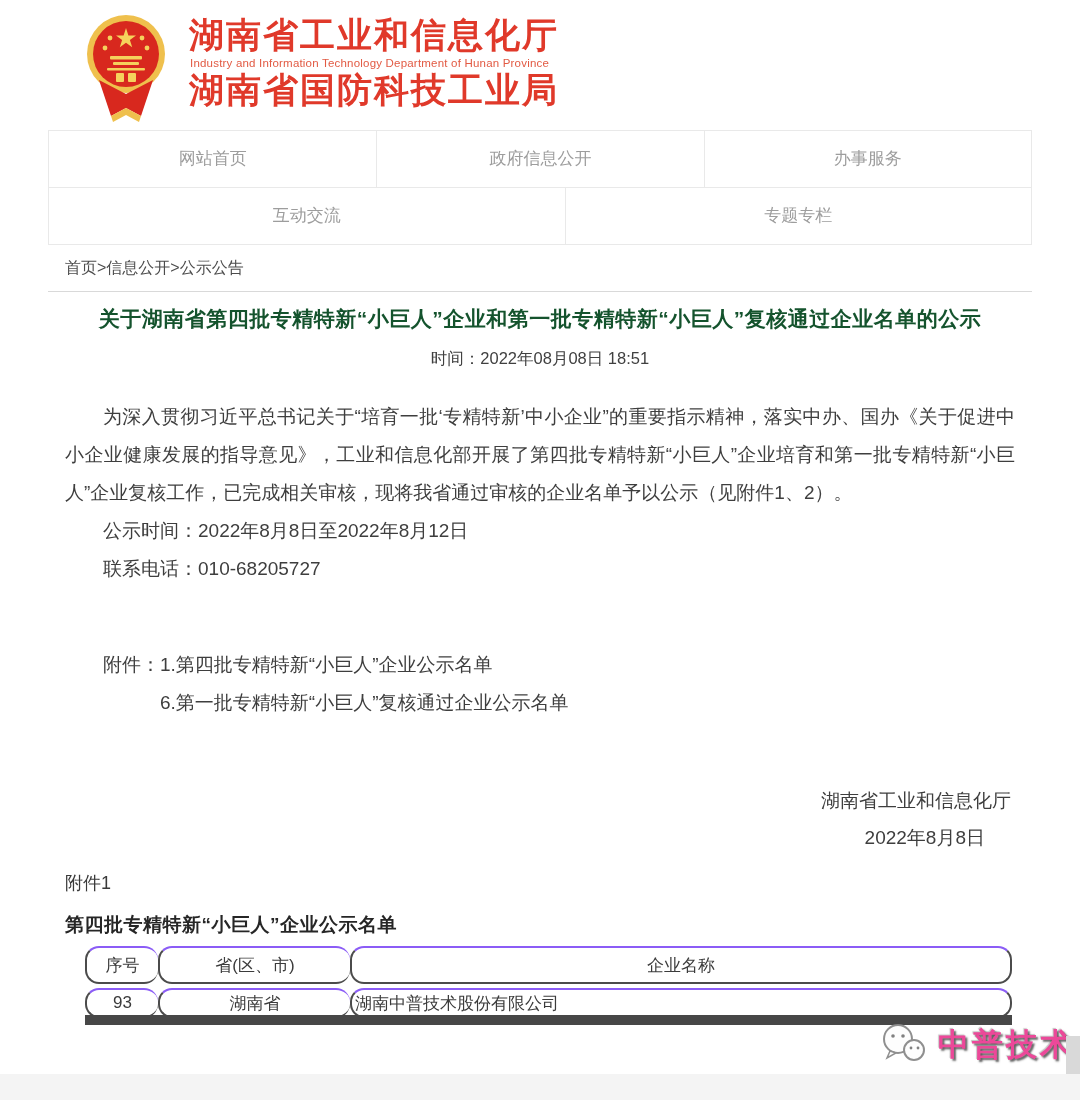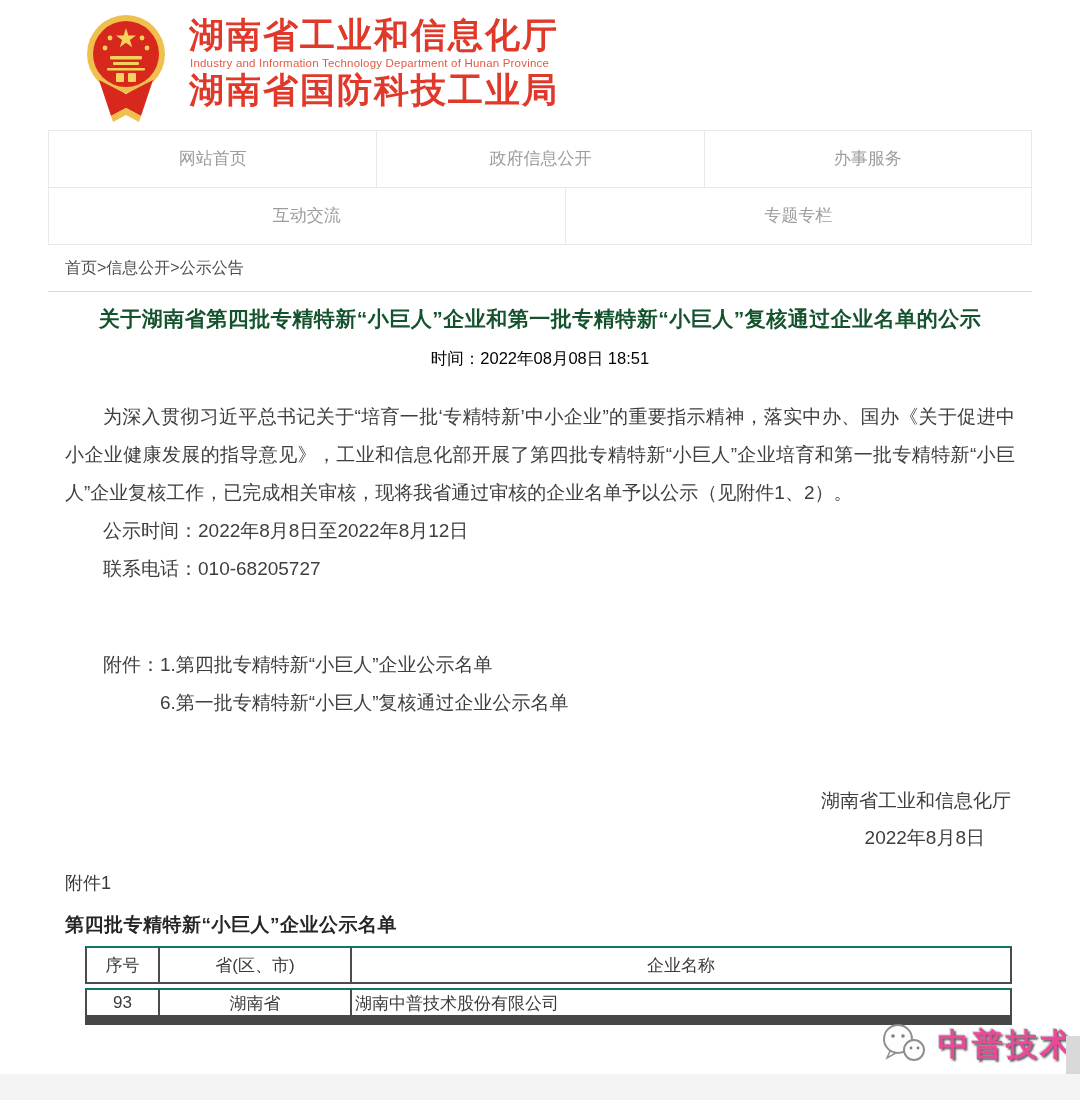--- a/index.html
+++ b/index.html
@@ -32,35 +32,35 @@
   .breadcrumb-bar {
     margin:0 48px; padding:13px 0 12px 17px;
     border-bottom:1px solid #d9d9d9; font-size:16px; color:#4c4c4c;
   }
   
   .article { margin:0 48px; padding:0 17px; }
   .doc-title {
     margin-top:13px; text-align:center; font-size:21px; font-weight:bold;
     color:#14532d; letter-spacing:.5px;
   }
-  .doc-time { margin-top:15px; text-align:center; font-size:16.5px; color:#000000; }
+  .doc-time { margin-top:15px; text-align:center; font-size:16.5px; color:#404040; }
   .doc-body { margin-top:28px; font-size:19px; line-height:38px; color:#3e3e3e; text-align:justify; }
   .doc-body p.indent { text-indent:2em; }
   .attachments { margin-top:58px; font-size:19px; line-height:38px; color:#3e3e3e; }
   .attachments .line2 { padding-left:5em; }
   .signoff { margin-top:60px; font-size:19px; line-height:37px; color:#3e3e3e; text-align:right; }
   .signoff .org { padding-right:4px; }
   .signoff .date { padding-right:30px; }
   .annex-label { margin-top:15px; font-size:18px; color:#3a3a3a; }
   .annex-title { margin-top:17px; font-size:19px; font-weight:bold; color:#262626; letter-spacing:.5px; }
   
   .annex-table { border-collapse:separate; border-spacing:0 4px; width:927px; margin:4px 0 0 20px; table-layout:fixed; }
   .annex-table th, .annex-table td {
-    border-top:2px solid #0f766e; border-bottom:2px solid #4b4b4b; border-left:2px solid #4b4b4b;
-    font-size:17px; color:#3b3b3b; text-align:center; background:#fff; font-weight:normal;
+    border-top:2px solid #8b5cf6; border-bottom:2px solid #4b4b4b; border-left:2px solid #4b4b4b;
+    font-size:17px; color:#3b3b3b; text-align:center; background:#fff; font-weight:normal;border-radius:14px;
   }
   .annex-table th:last-child, .annex-table td:last-child { border-right:2px solid #4b4b4b; }
   .annex-table th { height:38px; }
   .annex-table td { height:30px; }
   .annex-table .col-no { width:73px; }
   .annex-table .col-prov { width:192px; }
   .annex-table td.cell-company { text-align:left; padding-left:3px; }
   .table-cut-bar { width:927px; height:10px; background:#474747; margin:-7px 0 0 20px; }
   
   .watermark {

